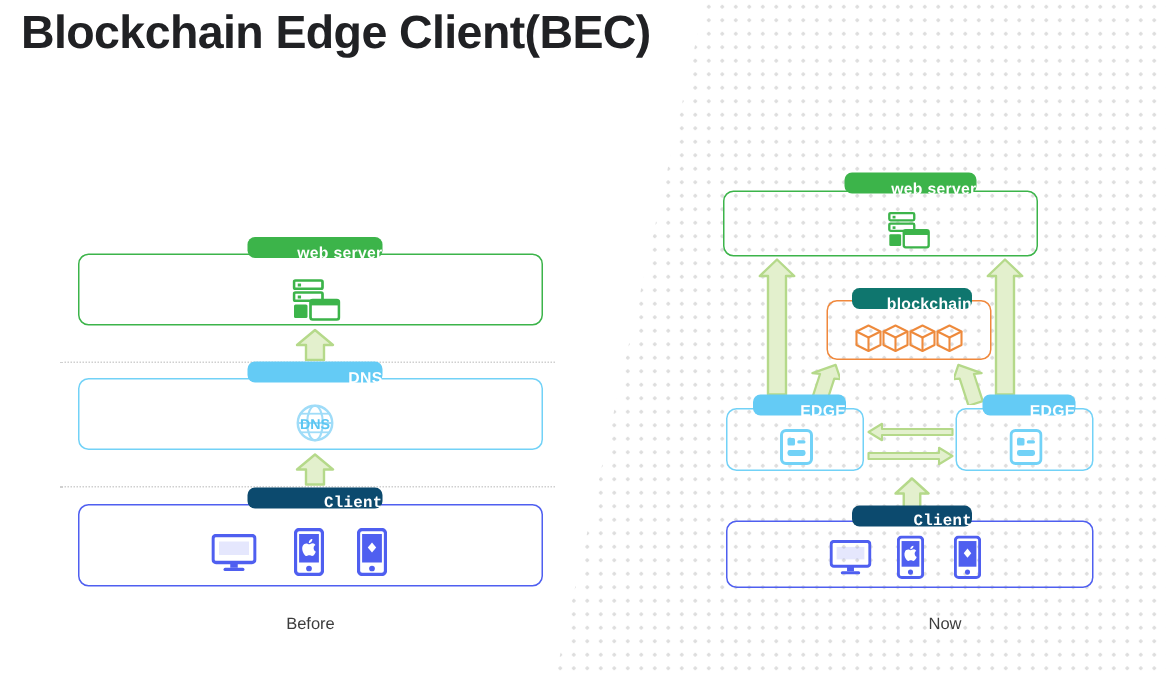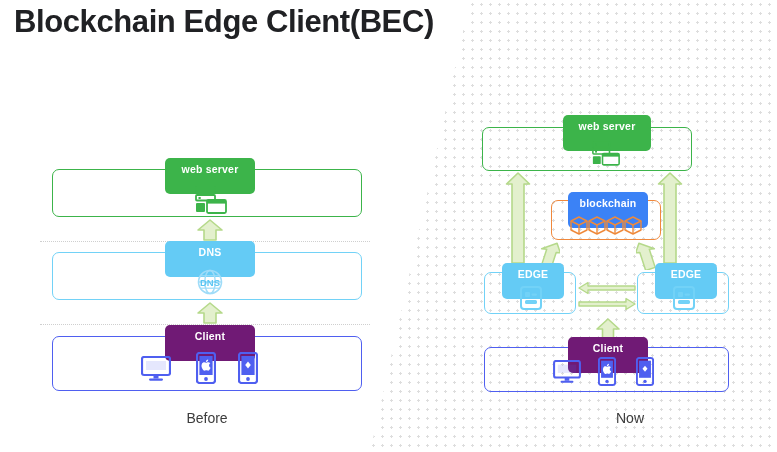--- a/index.html
+++ b/index.html
@@ -35,42 +35,42 @@
     background:transparent;
     box-sizing:border-box;
   }
   .panel.green{border-color:#3cb44a;}
   .panel.cyan{border-color:#72d2f7;}
   .panel.indigo{border-color:#4f5ff0;}
   .panel.orange{border-color:#f0883c;}
   
   .badge{
     position:absolute;
-    height:36px;line-height:22px;
+    height:14px;line-height:22px;
     border-radius:5px;
     color:#fff;font-size:10.5px;font-weight:bold;
-    text-align:center;
+    text-align:right;
     letter-spacing:.2px;
     box-sizing:border-box;
     white-space:nowrap;
     font-family:"Liberation Sans", sans-serif;
   }
   .badge.green{background:#3cb44a;}
   .badge.cyan{background:#64cbf5;}
-  .badge.indigo{background:#701a75;}
-  .badge.orange{background:#3b82f6;}
+  .badge.indigo{background:#0c4a6e;font-family:Liberation Mono, monospace;}
+  .badge.orange{background:#0f766e;}
   
   .sep{
     position:absolute;height:0;
     border-top:1.4px dotted #cfcfcf;
   }
   
   .caption{
     position:absolute;
-    font-size:14px;color:#3c3c3c;
+    font-size:11px;color:#3c3c3c;
     text-align:center;
     font-family:"Liberation Sans", sans-serif;
   }
   .icon{position:absolute;}
   svg{display:block;}
 </style>
 </head>
 <body>
 
 <div class="dots-wedge"></div>

